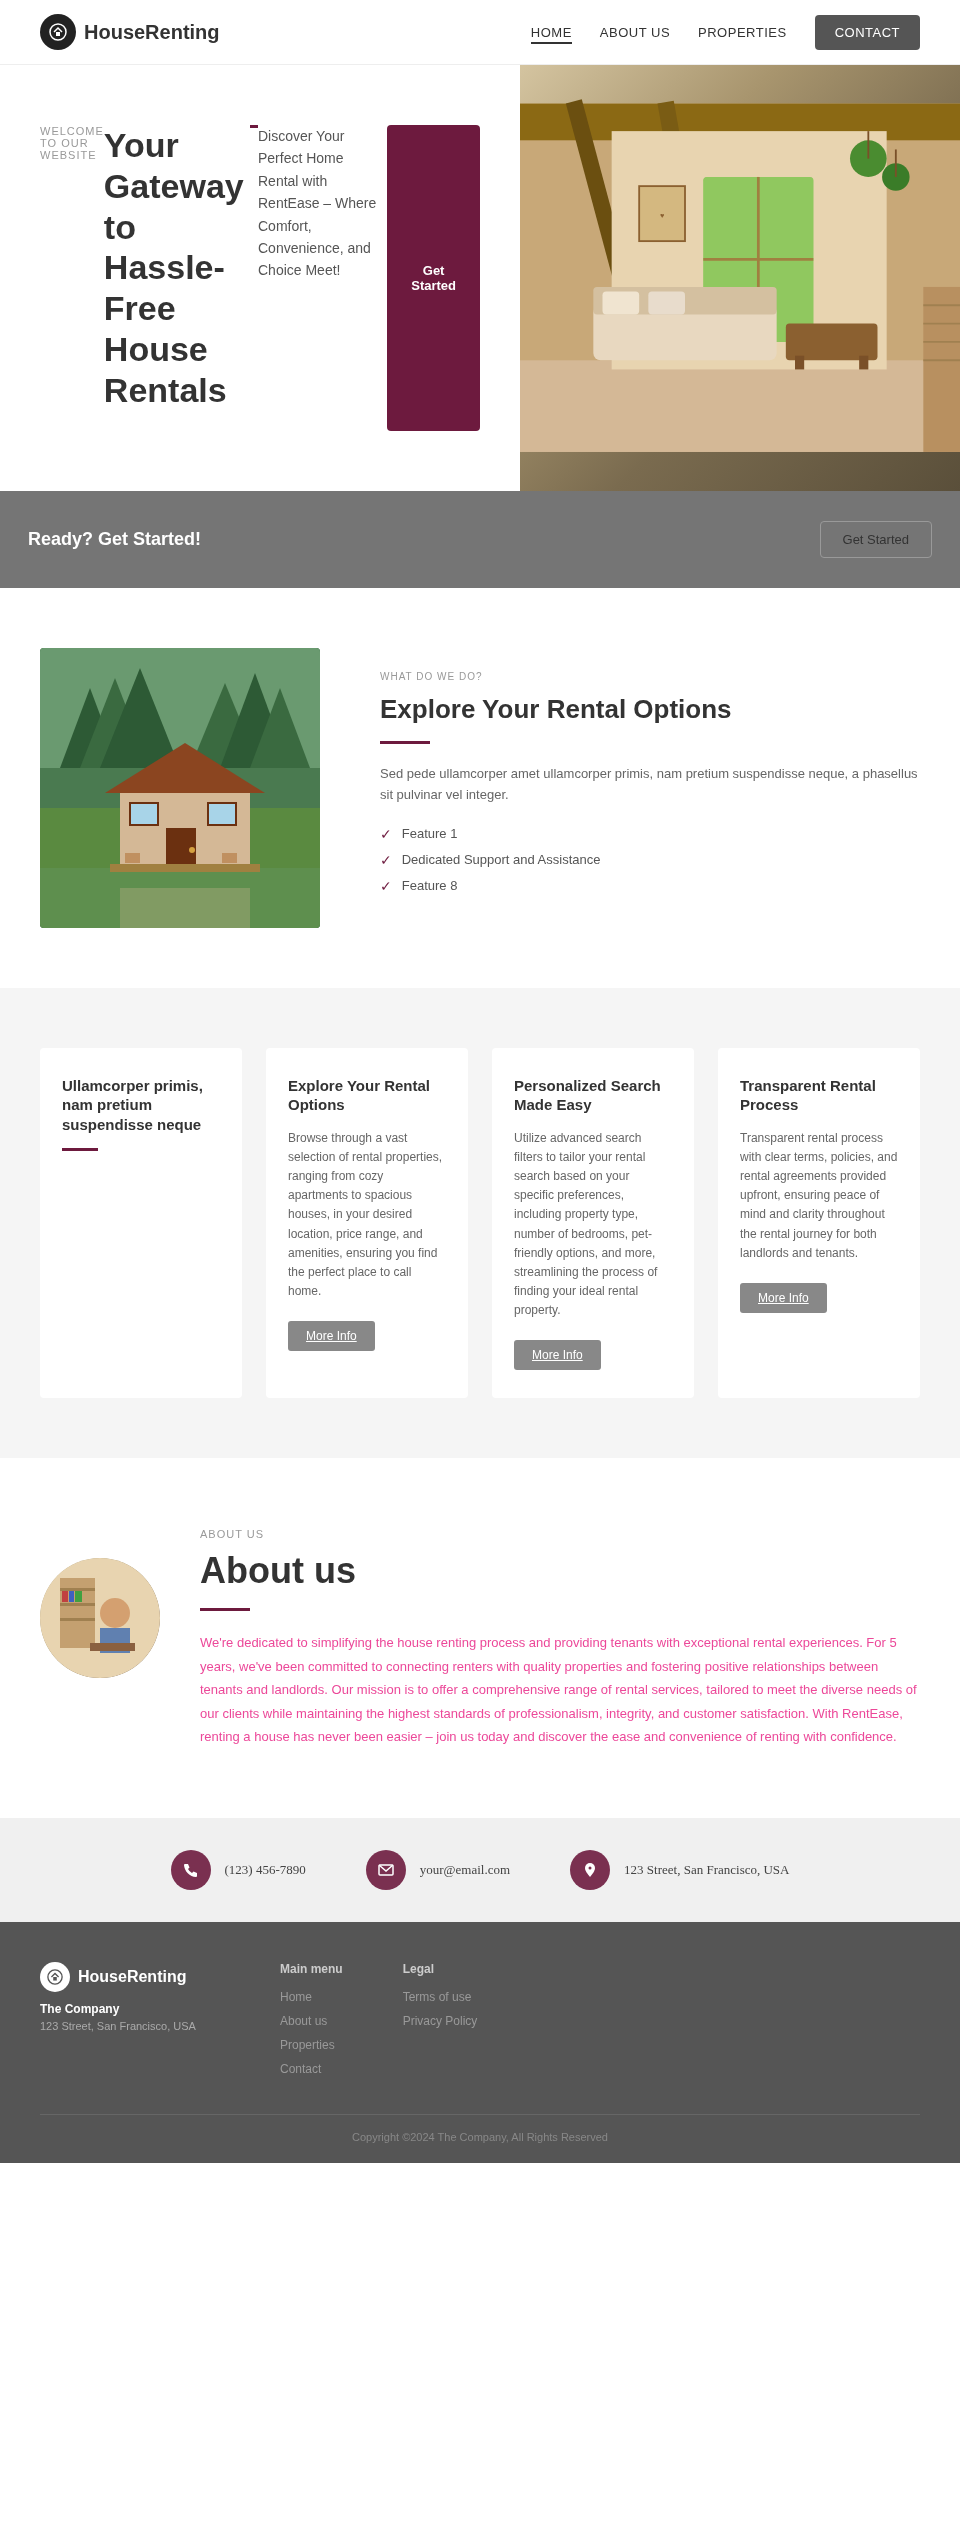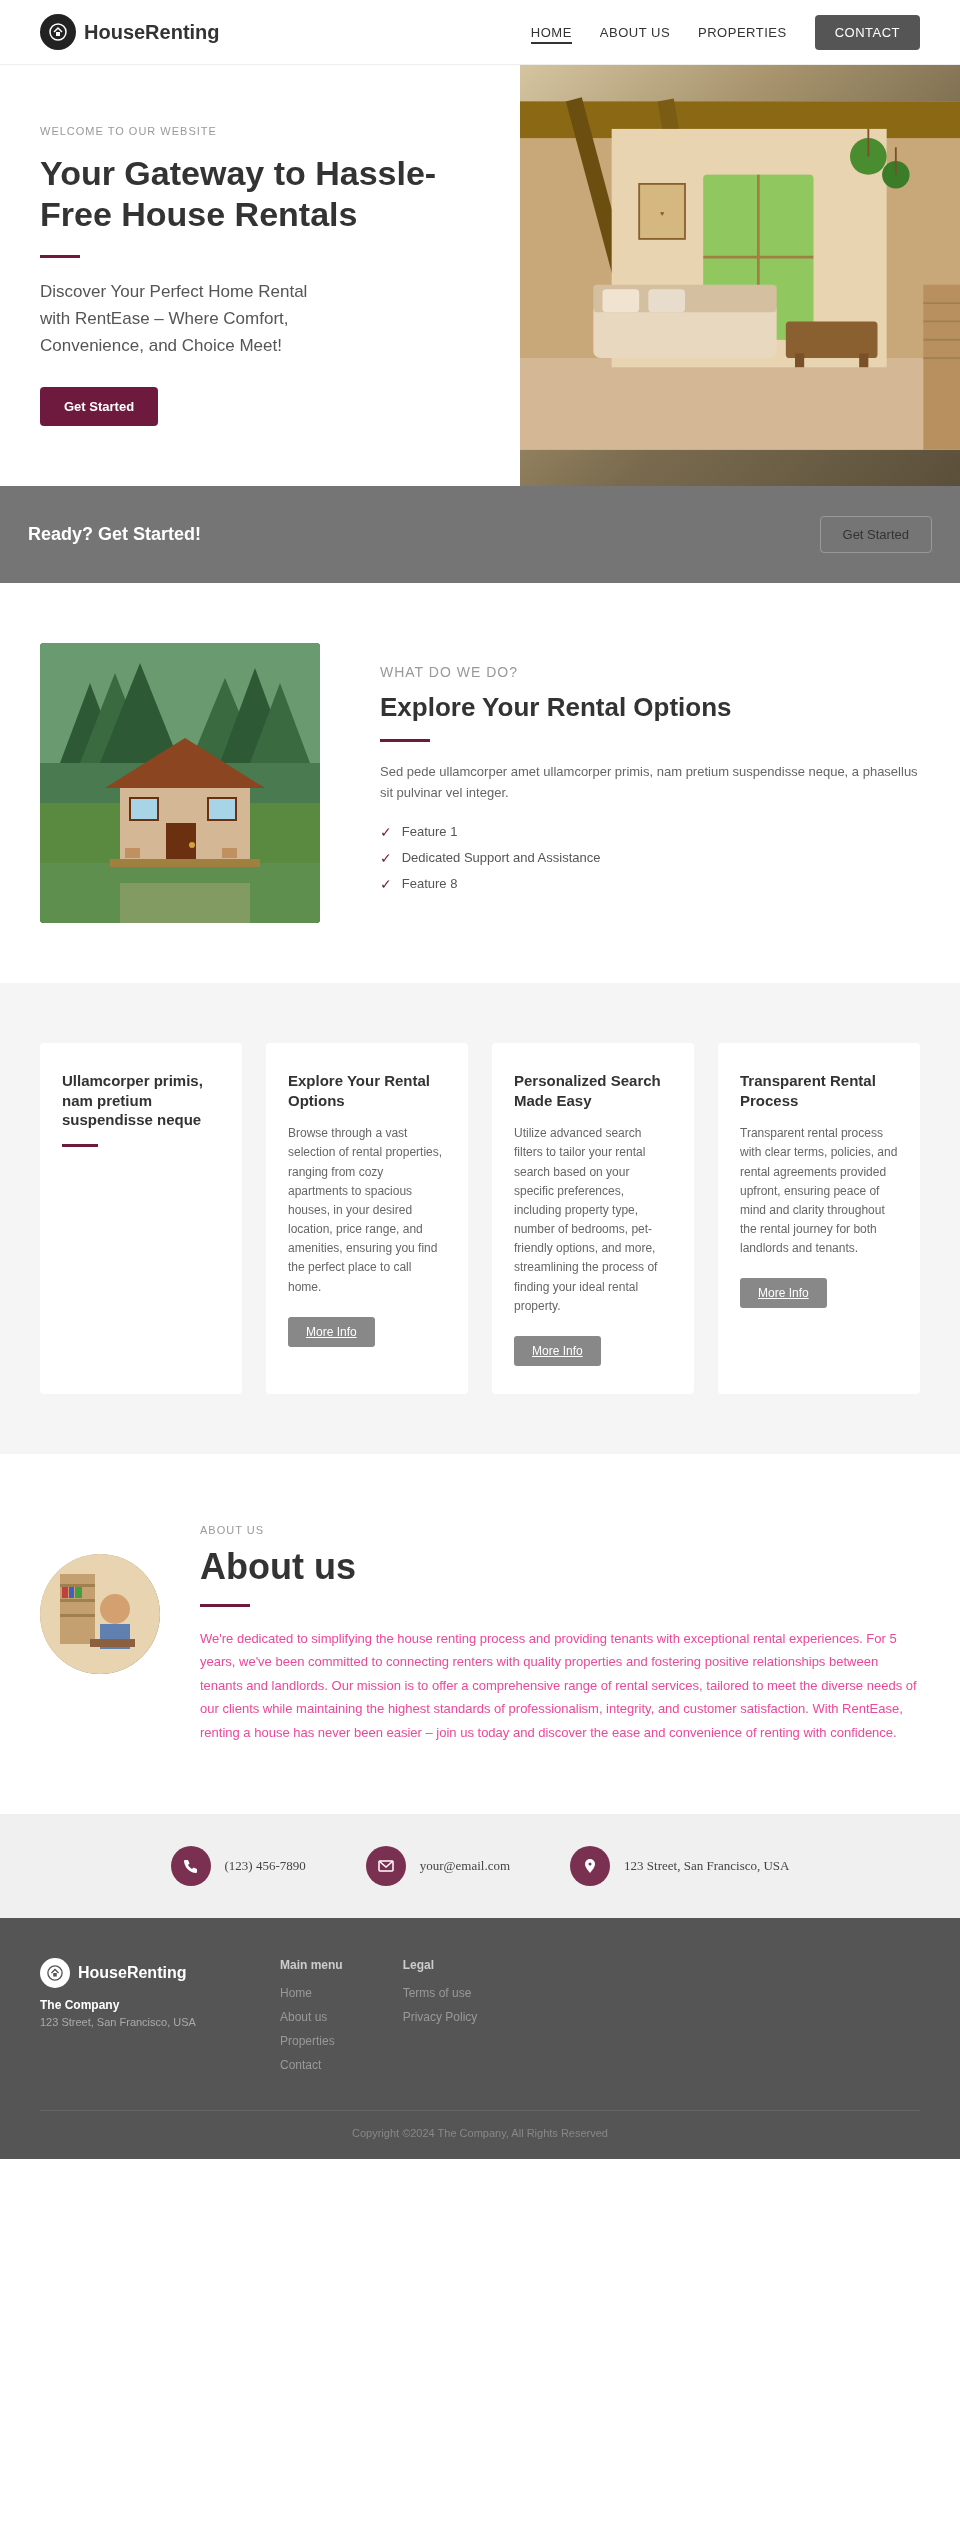--- a/index.html
+++ b/index.html
@@ -61,21 +61,21 @@
     .hero {
       display: flex;
       align-items: stretch;
       min-height: 380px;
       background: #fff;
     }
     .hero-text {
       flex: 1;
       padding: 60px 40px 60px 40px;
       display: flex;
-      flex-direction: column;
+      flex-direction: row;
       justify-content: center;
     }
     .hero-subtitle {
       font-size: 11px;
       color: #999;
       text-transform: uppercase;
       letter-spacing: 1px;
       margin-bottom: 16px;
     }
     .hero-title {
@@ -84,21 +84,21 @@
       line-height: 1.2;
       margin-bottom: 20px;
     }
     .hero-divider {
       width: 40px;
       height: 3px;
       background: #6d1a3e;
       margin-bottom: 20px;
     }
     .hero-desc {
-      font-size: 17px;
+      font-size: 14px;
       color: #555;
       line-height: 1.6;
       margin-bottom: 28px;
       max-width: 280px;
     }
     .btn-primary {
       background: #6d1a3e;
       color: #fff;
       border: none;
       padding: 12px 24px;
@@ -160,21 +160,21 @@
       flex: 0 0 280px;
       height: 280px;
       border-radius: 4px;
       overflow: hidden;
       background: linear-gradient(135deg, #5a7a4f 0%, #3d6b4f 40%, #2d5a3f 70%, #1a3a2a 100%);
     }
     .features-content {
       flex: 1;
     }
     .section-label {
-      font-size: 14px;
+      font-size: 10px;
       color: #999;
       text-transform: uppercase;
       letter-spacing: 1px;
       margin-bottom: 12px;
     }
     .section-title {
       font-size: 26px;
       font-weight: 800;
       margin-bottom: 16px;
     }

